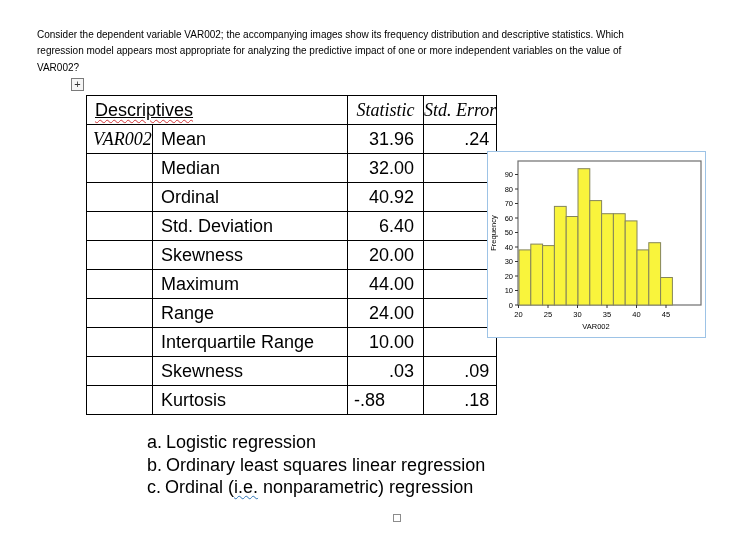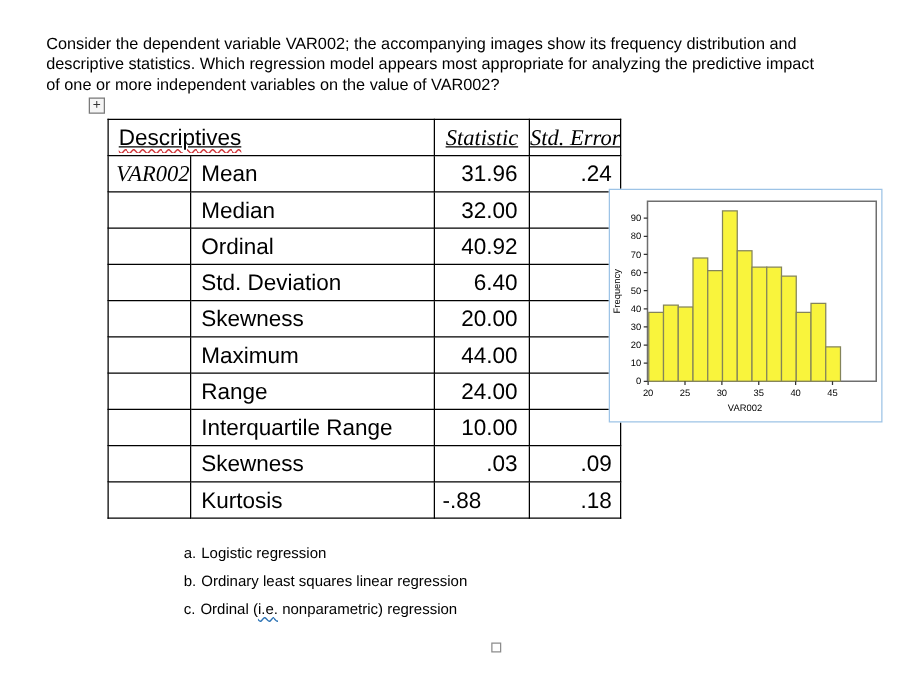--- a/index.html
+++ b/index.html
@@ -4,21 +4,21 @@
 <style>
   * { margin:0; padding:0; box-sizing:border-box; }
   html,body { background:#fff; }
   body { font-family:"Liberation Sans", sans-serif; color:#000; }
   #page {
     position:relative; width:729px; height:538px; background:#ffffff; overflow:hidden;
   }
   
   #question {
     position:absolute; left:37px; top:27px; width:622px;
-    font-size:13px; line-height:16.3px; color:#000;
+    font-size:10px; line-height:16.3px; color:#000;
   }
   
   #move-handle {
     position:absolute; left:71px; top:78px; width:13px; height:13px;
     border:1px solid #7a7a7a; background:#f5f5f5;
     font-size:11px; line-height:11px; text-align:center; color:#333;
     cursor:move;
   }
   
   #desc-table {
@@ -28,32 +28,32 @@
   #desc-table td {
     border:1px solid #000; height:29px; vertical-align:middle;
     font-size:18px; overflow:hidden; white-space:nowrap;
   }
   #desc-table .c1 { width:60px; padding-left:6px; }
   #desc-table .c2 { width:194px; padding-left:8px; }
   #desc-table .c3 { width:76px; text-align:right; padding-right:9px; }
   #desc-table .c4 { width:63px; text-align:right; padding-right:7px; }
   #desc-table .c3.left { text-align:left; padding-left:6px; }
   .serif-italic { font-family:"Liberation Serif", serif; font-style:italic; font-size:13px; }
-  #desc-table .hdr-stat, #desc-table .hdr-err { text-align:center; padding:0;text-decoration:underline; }
+  #desc-table .hdr-stat, #desc-table .hdr-err { text-align:center; padding:0; }
   .u-solid { text-decoration:underline; }
   .wavy-red { text-decoration:underline wavy #d13438; text-decoration-thickness:1px; text-underline-offset:3px; }
   .wavy-blue { text-decoration:underline wavy #2e74b5; text-decoration-thickness:1px; text-underline-offset:2px; }
   
   #chart-panel {
     position:absolute; left:487px; top:151px; width:219px; height:187px;
     border:1px solid #9dc3e6; background:#fff;
   }
   #chart-panel svg { display:block; }
   
-  #answers { position:absolute; left:147px; top:431px; font-size:12px; }
+  #answers { position:absolute; left:147px; top:431px; font-size:18px; }
   .answer { height:22.6px; line-height:22.6px; white-space:nowrap; }
   .answer .letter { display:inline-block; margin-right:4px; }
   
   #small-box {
     position:absolute; left:393px; top:514px; width:8px; height:8px;
     border:1px solid #8c8c8c; background:#fff;
   }
 </style>
 </head>
 <body>

